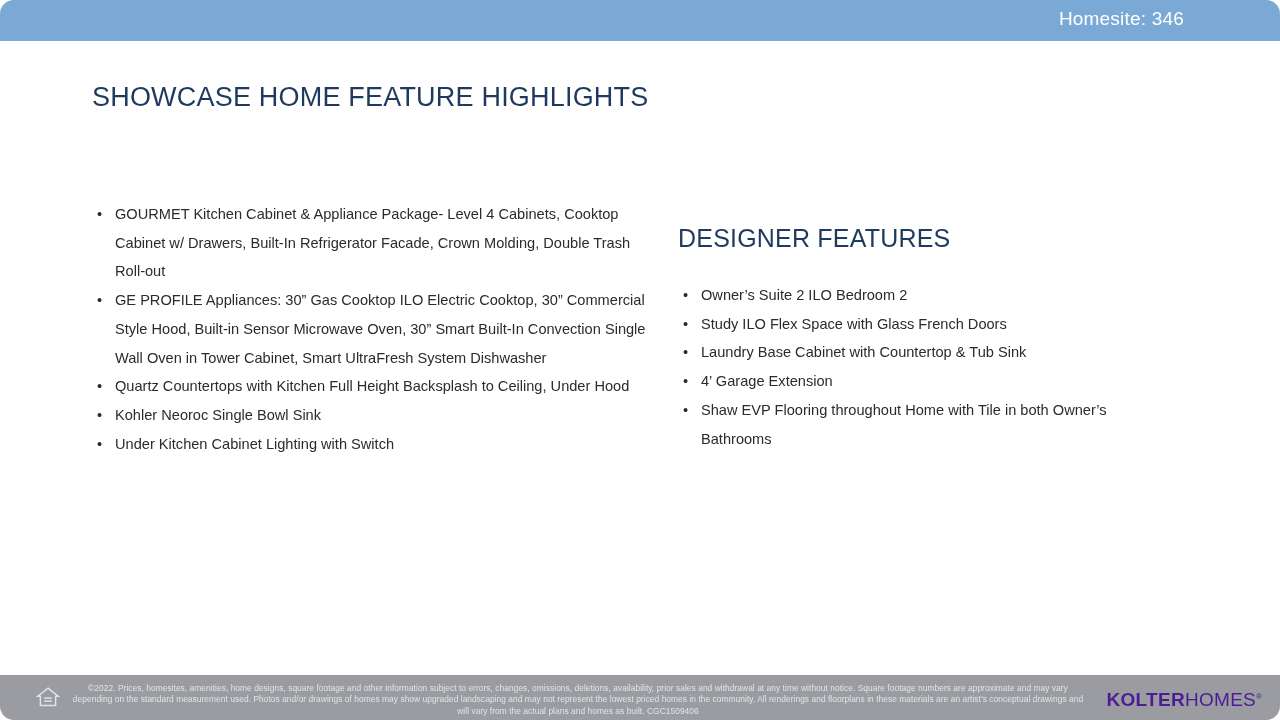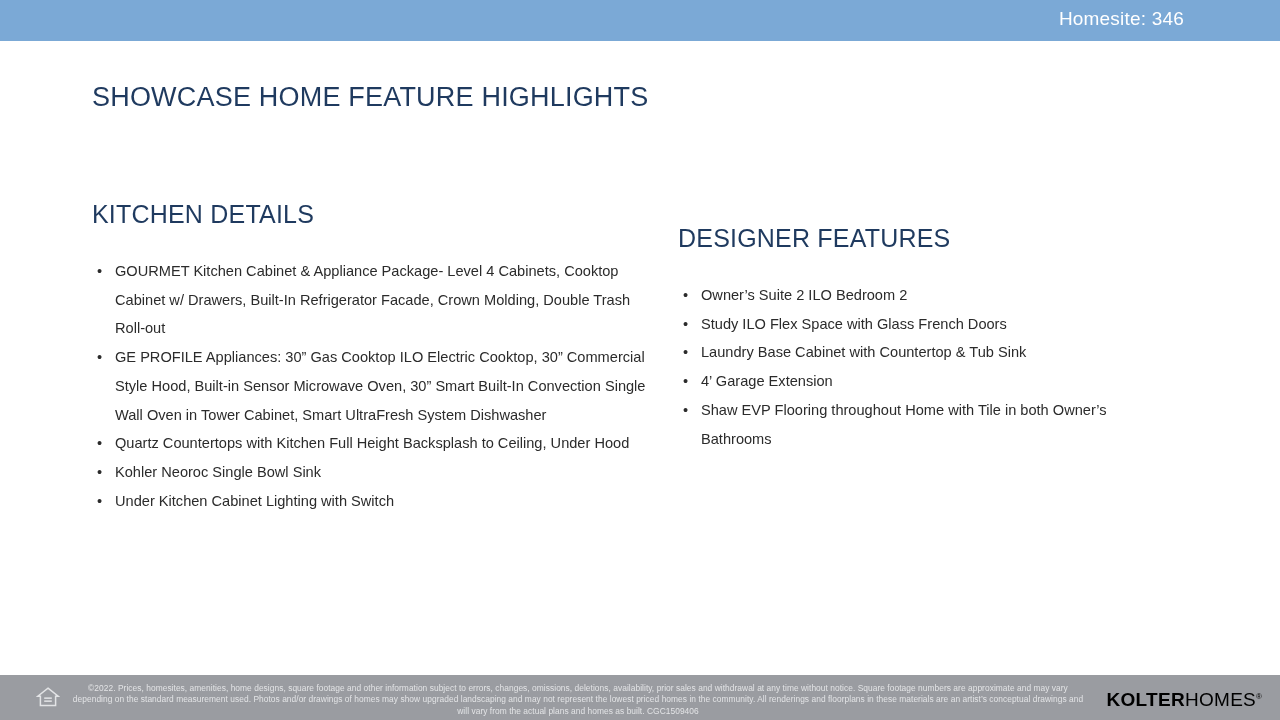--- a/index.html
+++ b/index.html
@@ -16,20 +16,21 @@
     background: #ffffff;
     position: relative;
   }
 
   .slide {
     position: relative;
     width: 1280px;
     height: 720px;
     background: #ffffff;
     overflow: hidden;
+    border-radius: 14px;
   }
 
   
   .header-bar {
     position: absolute;
     top: 0;
     left: 0;
     width: 1280px;
     height: 41px;
     background: #7BA9D6;
@@ -153,21 +154,21 @@
     color: #E3E4E6;
     letter-spacing: 0.05px;
     text-align: center;
   }
 
   .footer-logo {
     position: absolute;
     right: 18px;
     top: 11px;
     white-space: nowrap;
-    color: #000000;
+    color: #4c1d95;
     font-size: 19px;
     line-height: 22px;
   }
   .footer-logo .kolter { font-weight: 700; letter-spacing: 0.3px; }
   .footer-logo .homes  { font-weight: 400; letter-spacing: 0.3px; }
   .footer-logo .reg    { font-size: 8px; vertical-align: super; }
 </style>
 </head>
 <body>
 
@@ -175,21 +176,20 @@
 
   <div class="header-bar">
     <div class="homesite-label">Homesite: 346</div>
   </div>
 
   <div class="slide-title">SHOWCASE HOME FEATURE HIGHLIGHTS</div>
 
   <div class="columns">
 
     <div class="column left">
-      <div class="column-heading">KITCHEN DETAILS</div>
       <ul class="bullet-list">
         <li class="bullet-item">
           <span class="dot">•</span>
           <span class="text">GOURMET Kitchen Cabinet &amp; Appliance Package- Level 4 Cabinets, Cooktop Cabinet w/ Drawers, Built-In Refrigerator Facade, Crown Molding, Double Trash Roll-out</span>
         </li>
         <li class="bullet-item">
           <span class="dot">•</span>
           <span class="text">GE PROFILE Appliances: 30” Gas Cooktop ILO Electric Cooktop, 30” Commercial Style Hood, Built-in Sensor Microwave Oven, 30” Smart Built-In Convection Single Wall Oven in Tower Cabinet, Smart UltraFresh System Dishwasher</span>
         </li>
         <li class="bullet-item">

